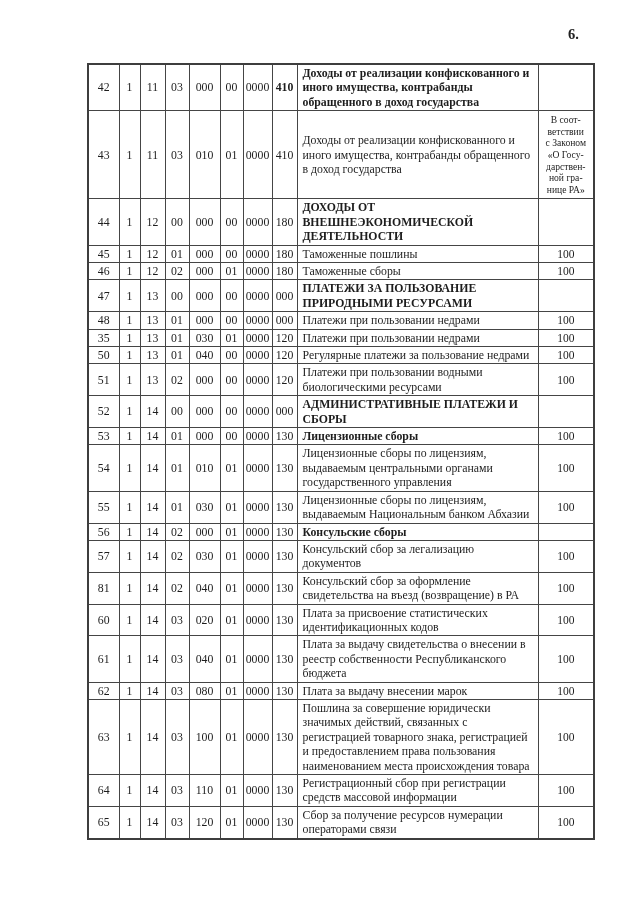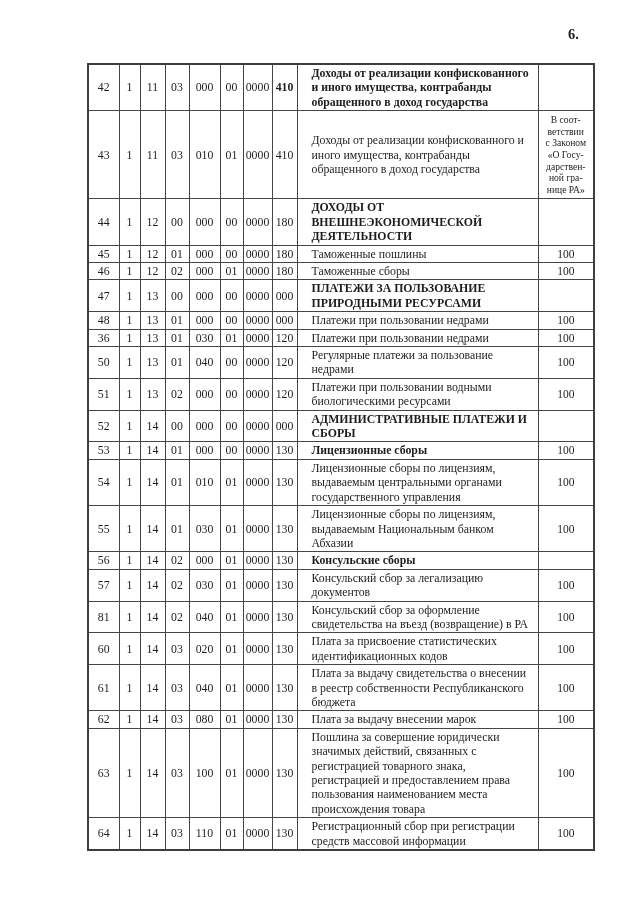--- a/index.html
+++ b/index.html
@@ -38,21 +38,21 @@
     font-size: 11.8px;
     line-height: 14.4px;
     text-align: center;
     vertical-align: middle;
     padding: 1px 0;
     overflow: hidden;
     word-wrap: break-word;
   }
   table.budget td.desc {
     text-align: left;
-    padding: 1px 3px 1px 14px;
+    padding: 1px 3px 1px 5px;
   }
   table.budget tr.bold td.desc {
     font-weight: bold;
   }
   table.budget td.code-bold {
     font-weight: bold;
   }
   table.budget td.note {
     font-size: 11.5px;
     margin-top: 44px;
@@ -168,21 +168,21 @@
           <td>13</td>
           <td>01</td>
           <td>000</td>
           <td>00</td>
           <td>0000</td>
           <td>000</td>
           <td class="desc">Платежи при пользовании недрами</td>
           <td class="note">100</td>
         </tr>
         <tr>
-          <td>36</td>
+          <td>35</td>
           <td>1</td>
           <td>13</td>
           <td>01</td>
           <td>030</td>
           <td>01</td>
           <td>0000</td>
           <td>120</td>
           <td class="desc">Платежи при пользовании недрами</td>
           <td class="note">100</td>
         </tr>
@@ -345,17 +345,29 @@
         <tr>
           <td>64</td>
           <td>1</td>
           <td>14</td>
           <td>03</td>
           <td>110</td>
           <td>01</td>
           <td>0000</td>
           <td>130</td>
           <td class="desc">Регистрационный сбор при регистрации средств массовой информации</td>
+          <td class="note">100</td>
+        </tr>
+        <tr>
+          <td>65</td>
+          <td>1</td>
+          <td>14</td>
+          <td>03</td>
+          <td>120</td>
+          <td>01</td>
+          <td>0000</td>
+          <td>130</td>
+          <td class="desc">Сбор за получение ресурсов нумерации операторами связи</td>
           <td class="note">100</td>
         </tr>
       </tbody>
   </table>
 </div>
 
 </body></html>

